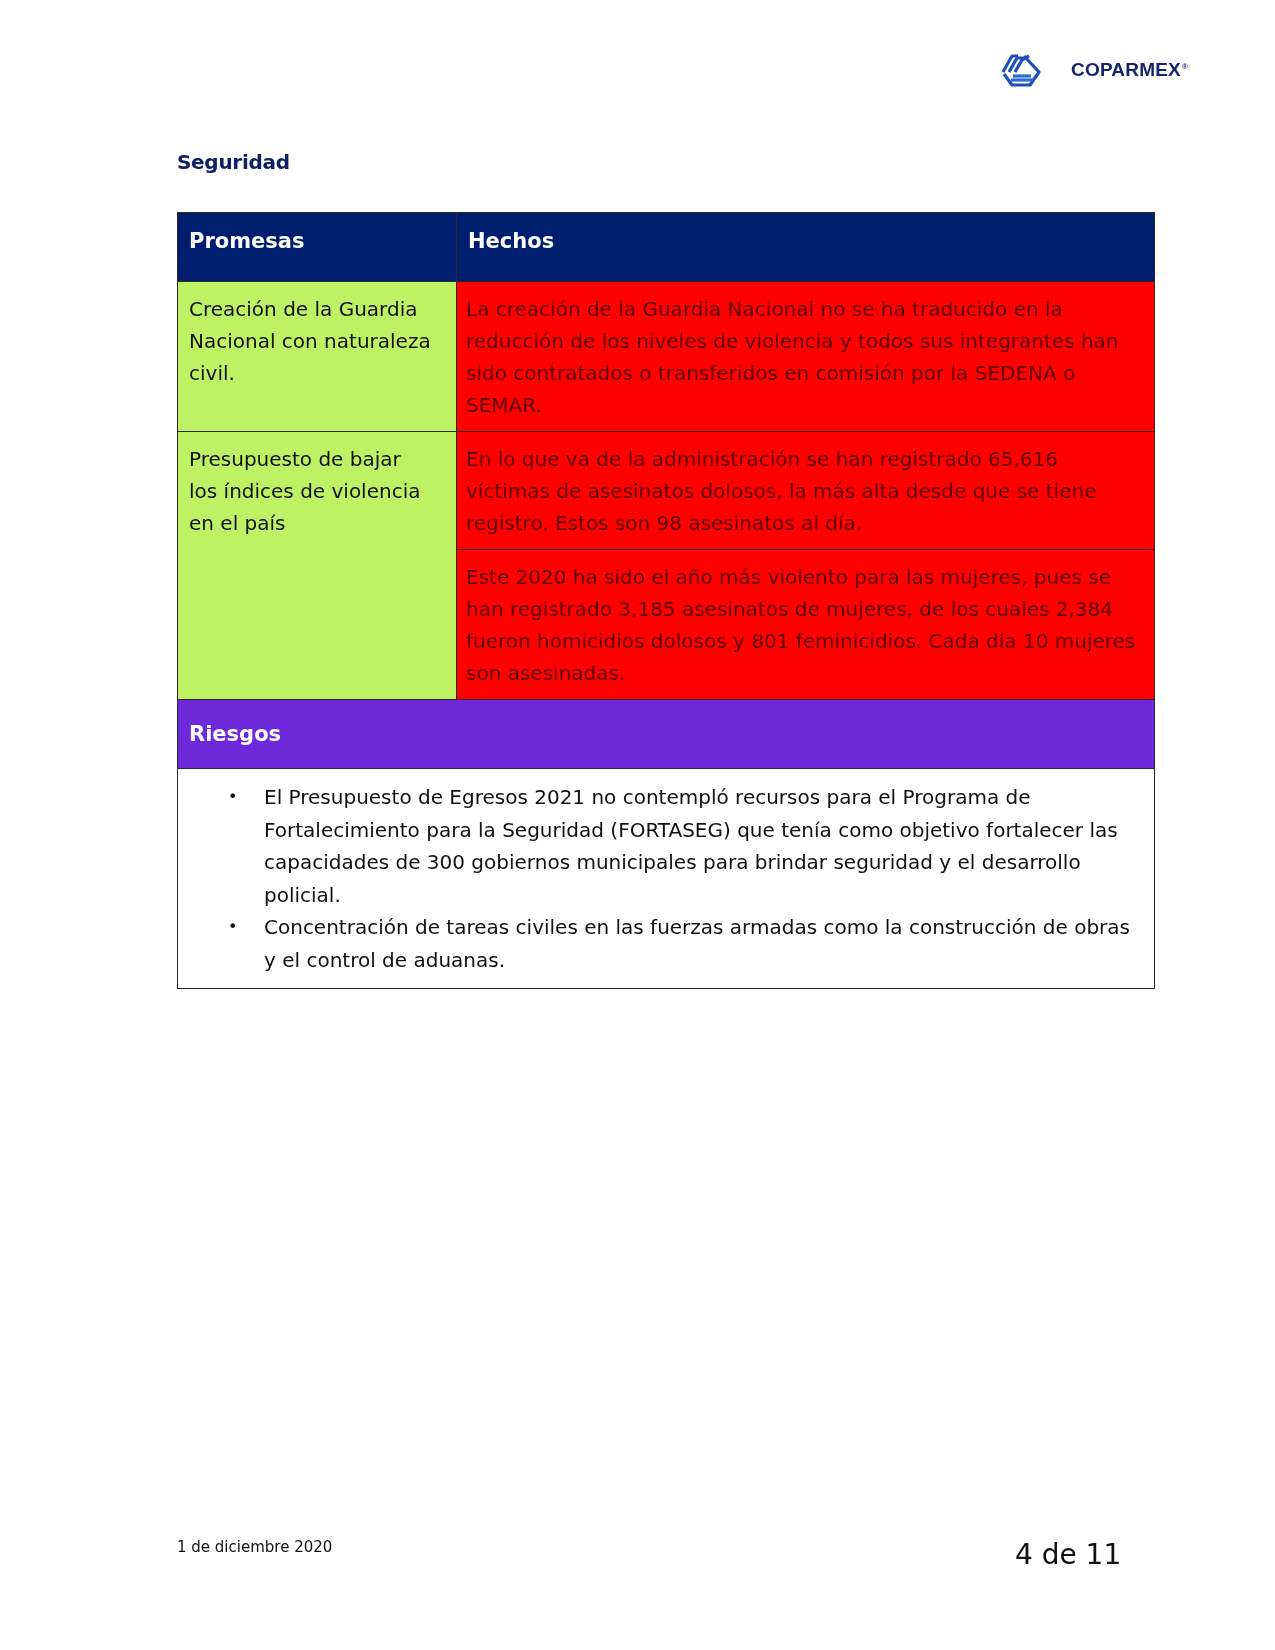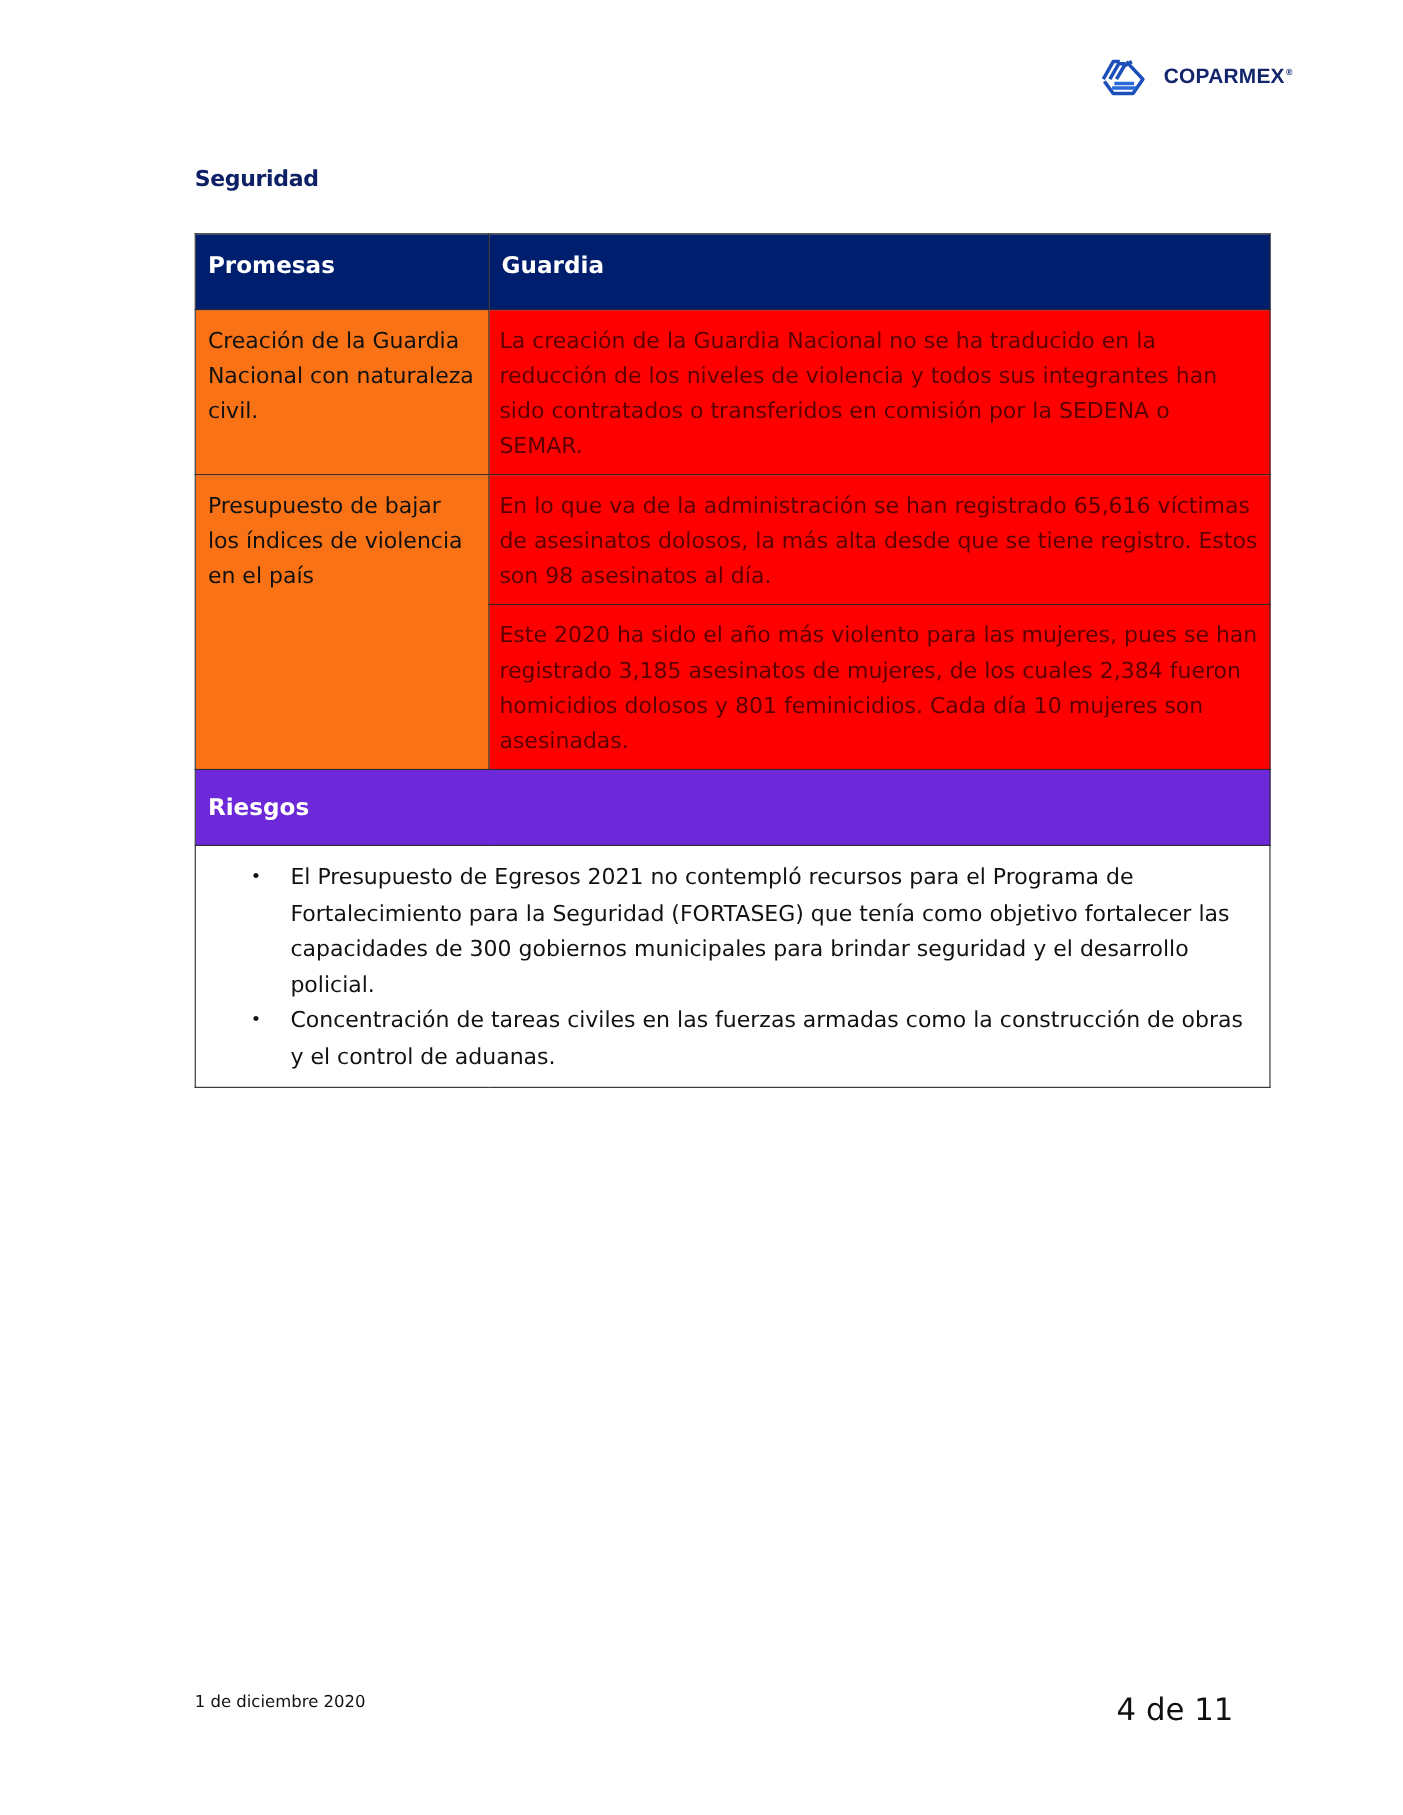--- a/index.html
+++ b/index.html
@@ -1,31 +1,31 @@
 <!DOCTYPE html>
 <html><head>
   <meta charset="utf-8">
   <style>
     html, body { margin: 0; padding: 0; background: #ffffff; }
     body { width: 1275px; height: 1650px; position: relative; overflow: hidden;
            font-family: "DejaVu Sans", "Liberation Sans", sans-serif; color: #111; }
     .logo { position: absolute; left: 1000px; top: 52px; height: 36px; display: flex; align-items: center; }
     .logo svg { width: 42px; height: 36px; }
     .logo-text { font-family: "Liberation Sans", sans-serif; font-weight: bold; font-size: 19px;
-                 color: #14266b; margin-left: 16px; letter-spacing: 0.2px; }
+                 color: #14266b; margin-left: 29px; letter-spacing: 0.2px; }
     .logo-reg { font-size: 8px; vertical-align: super; margin-left: 1px; color: #14266b; }
     .section-title { position: absolute; left: 177px; top: 150px; font-size: 20px; font-weight: bold;
                      color: #0f2166; font-family: "DejaVu Sans", sans-serif; letter-spacing: -0.3px; }
     table.main { position: absolute; left: 177px; top: 212px; width: 978px; border-collapse: collapse;
                  font-size: 20px; line-height: 32px; }
     table.main td, table.main th { border: 1.5px solid #2a2a2a; vertical-align: top; text-align: left; }
     .hdr { background: #001e6e; color: #ffffff; font-weight: bold; padding: 11px 10px 23px 11px;
            font-size: 21px; height: 34px; vertical-align: middle !important; line-height: 32px; }
     .col1 { width: 245px; }
-    .prom { background: #f97316; color: #111111; padding: 11px 10px 10px 11px; margin-top: 40px; }
+    .prom { background: #bef264; color: #111111; padding: 11px 22px 10px 11px; margin-top: 40px; }
     .hecho { background: #ff0000; color: #5a0000; padding: 11px 10px 10px 9px; }
     .riesgos-hdr { background: #6d28d9; color: #ffffff; font-weight: bold; font-size: 21px;
                    padding: 0 11px; height: 68px; vertical-align: middle !important; }
     .riesgos-body { background: #ffffff; padding: 12px 14px 12px 0; }
     .riesgos-body ul { margin: 0; padding-left: 86px; list-style: none; }
     .riesgos-body li { position: relative; line-height: 32.5px; }
     .bullet { position: absolute; left: -36px; top: 0; font-size: 16px; }
     .footer-date { position: absolute; left: 177px; top: 1538px; font-size: 15px; color: #111; }
     .footer-page { position: absolute; left: 1015px; top: 1538px; font-size: 28px; color: #111; }
   </style>
@@ -45,21 +45,21 @@
   </svg>
   <span class="logo-text"><span>COPARMEX</span><span class="logo-reg">®</span></span>
 </div>
 
 <div class="section-title">Seguridad</div>
 
 <table class="main">
   <tbody>
       <tr>
     <th class="hdr col1">Promesas</th>
-    <th class="hdr">Guardia</th>
+    <th class="hdr">Hechos</th>
   </tr>
   <tr>
     <td class="prom col1">Creación de la Guardia Nacional con naturaleza civil.</td>
     <td class="hecho">La creación de la Guardia Nacional no se ha traducido en la reducción de los niveles de violencia y todos sus integrantes han sido contratados o transferidos en comisión por la SEDENA o SEMAR.</td>
   </tr>
   <tr>
     <td class="prom col1" rowspan="2">Presupuesto de bajar los índices de violencia en el país</td>
     <td class="hecho">En lo que va de la administración se han registrado 65,616 víctimas de asesinatos dolosos, la más alta desde que se tiene registro. Estos son 98 asesinatos al día.</td>
   </tr>
   <tr>

